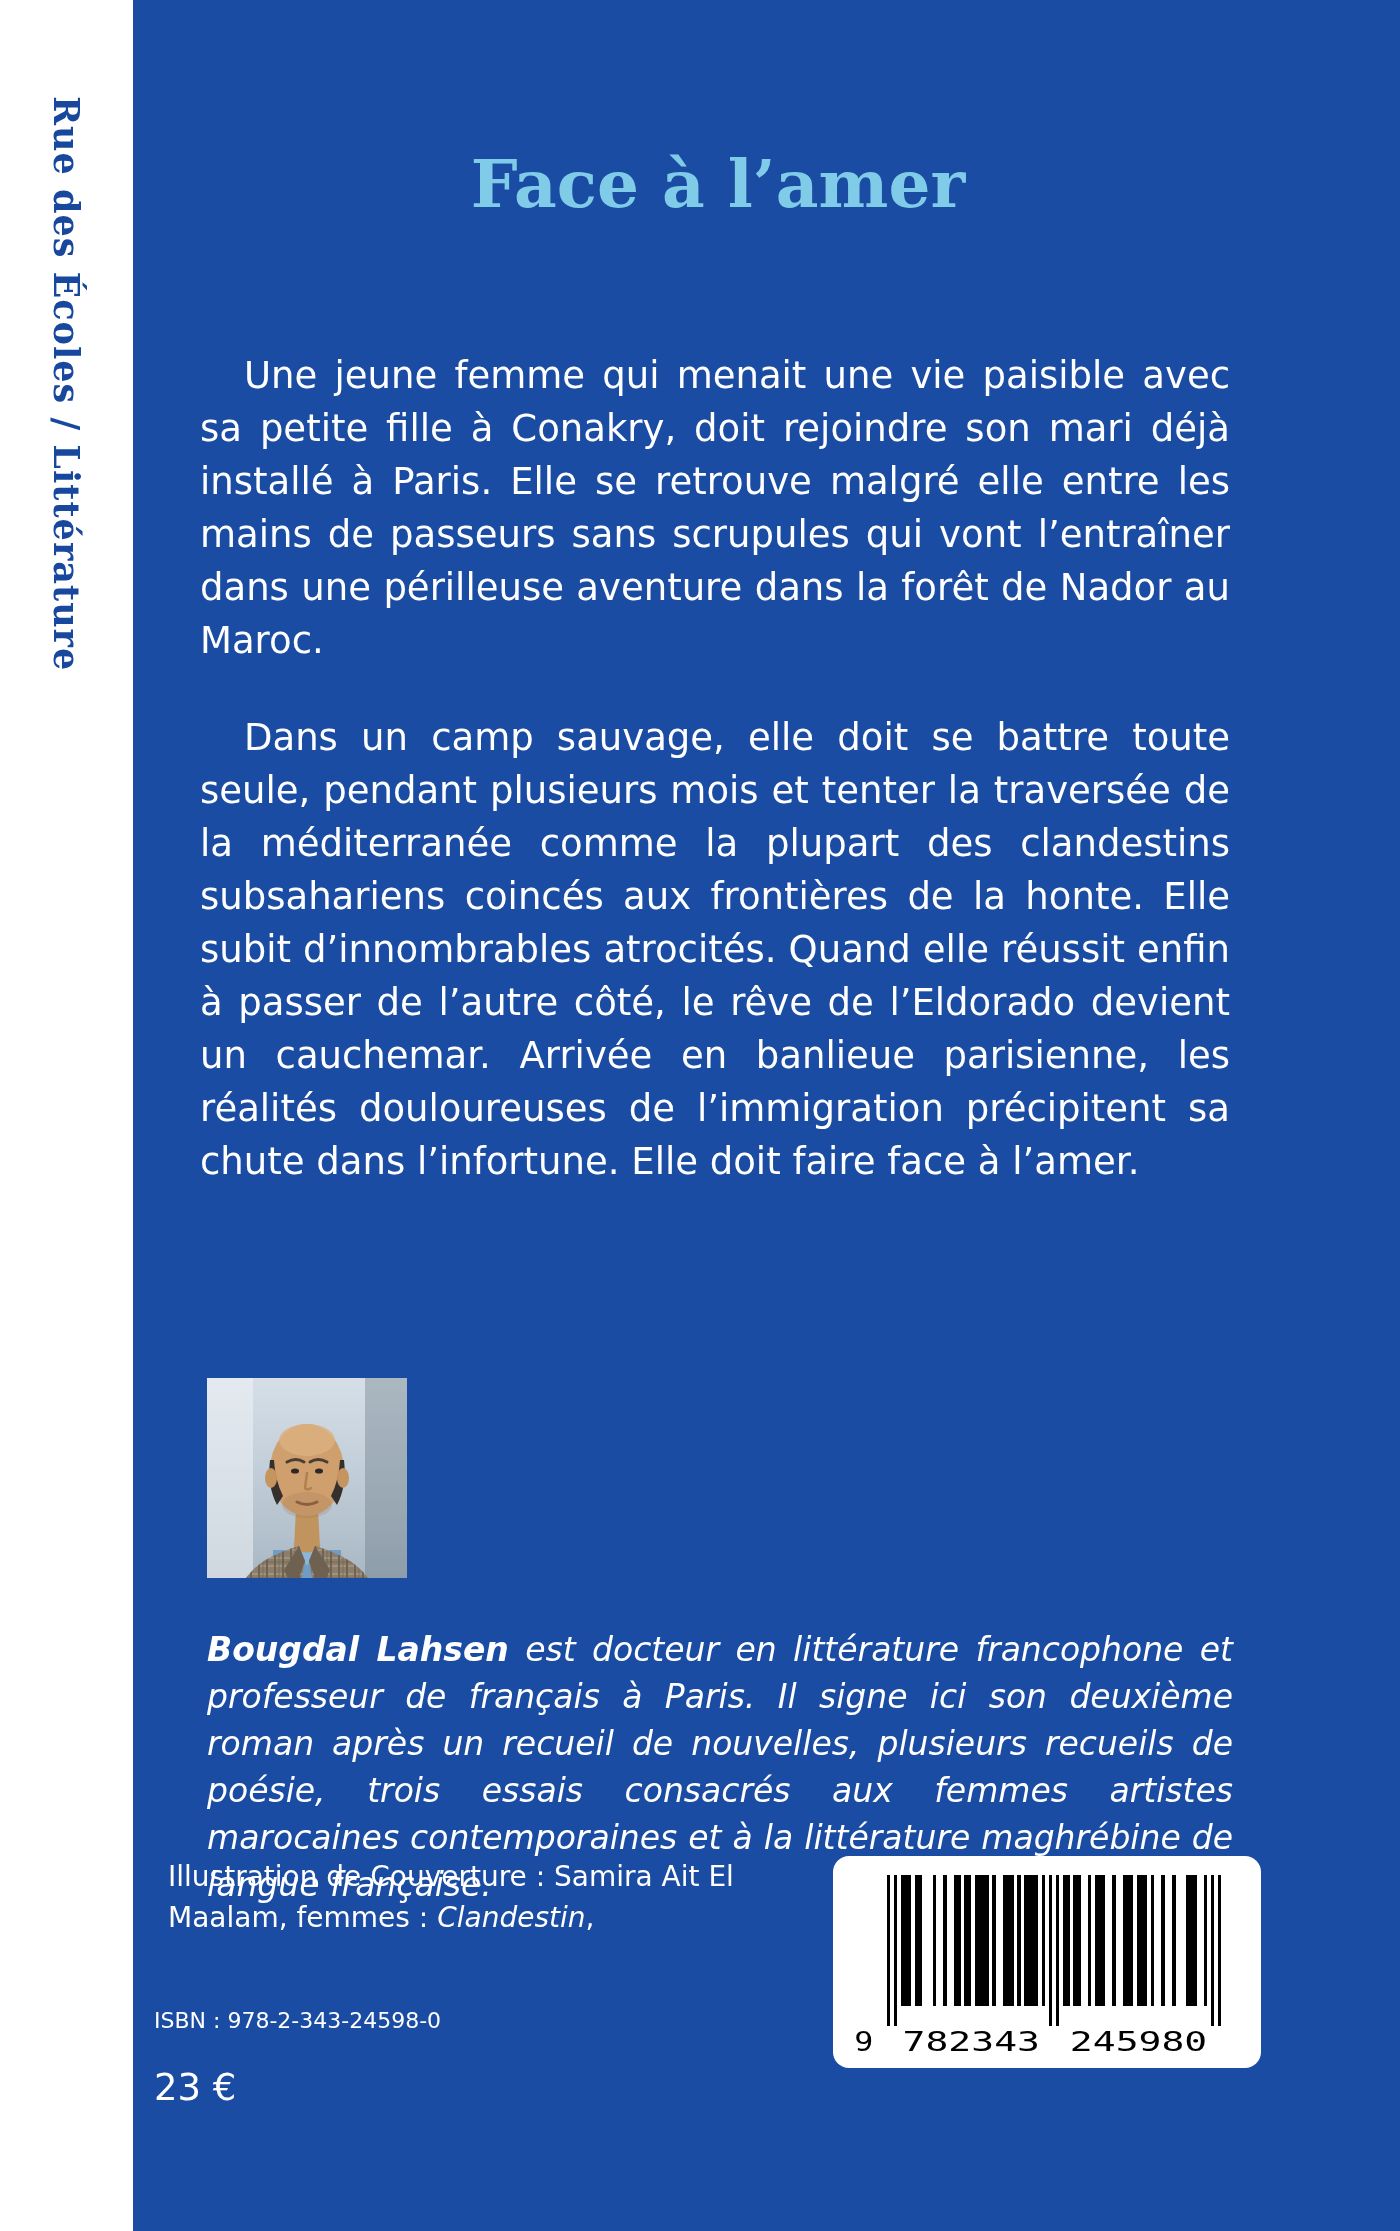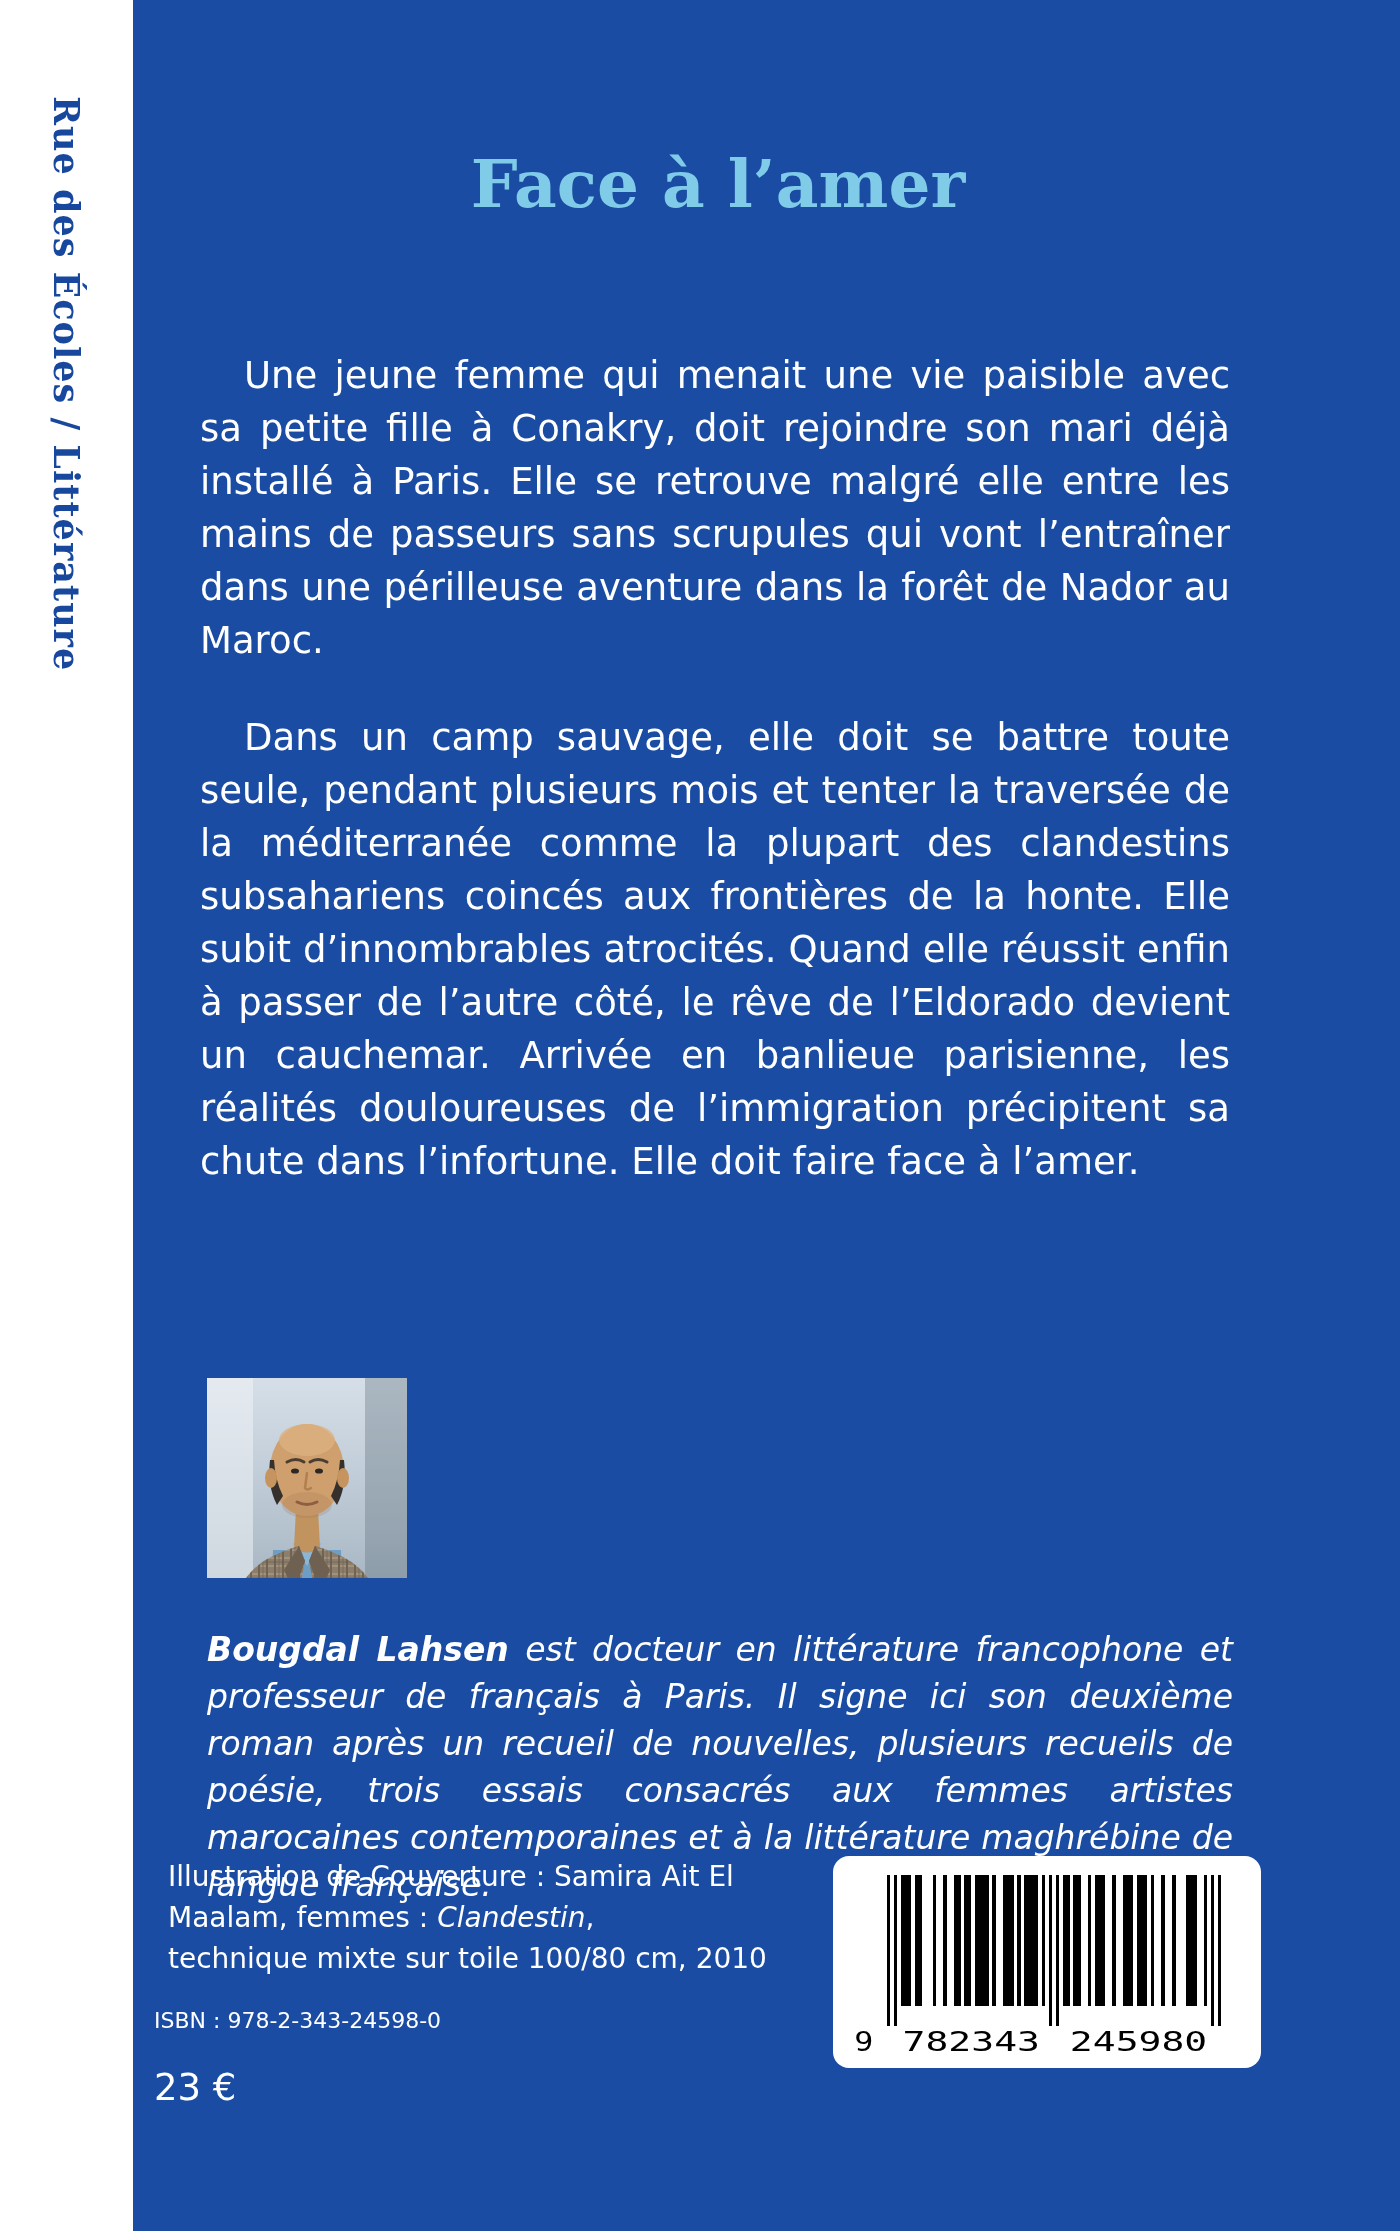--- a/index.html
+++ b/index.html
@@ -181,21 +181,20 @@
         <path d="M90 124 Q100 129 110 124" stroke="#8a5a3c" stroke-width="3" fill="none" stroke-linecap="round"></path>
         <ellipse cx="100" cy="127" rx="25" ry="13" fill="#9c7450" opacity="0.22"></ellipse>
       </svg>
     </div>
     <p class="bio"><span class="author-name">Bougdal Lahsen</span><span> est docteur en littérature francophone et professeur de français à Paris. Il signe ici son deuxième roman après un recueil de nouvelles, plusieurs recueils de poésie, trois essais consacrés aux femmes artistes marocaines contemporaines et à la littérature maghrébine de langue française.</span></p>
   </div>
 
   <div class="credits">
     <div>Illustration de Couverture : Samira Ait El</div>
     <div><span>Maalam, femmes : </span><span class="ital">Clandestin</span><span>,</span></div>
-    <div>technique mixte sur toile 100/80 cm, 2010</div>
   </div>
 
   <div class="isbn">ISBN : 978-2-343-24598-0</div>
   <div class="price">23 €</div>
 
   <div class="barcode-box">
     <svg id="ean-svg" viewBox="0 0 113 64" width="398" height="186" preserveAspectRatio="none" shape-rendering="crispEdges" aria-hidden="true">
         <rect x="105" y="2" width="1.02" height="52" fill="#000"></rect>
         <rect x="103" y="2" width="1.02" height="52" fill="#000"></rect>
         <rect x="101" y="2" width="1.02" height="45" fill="#000"></rect>

